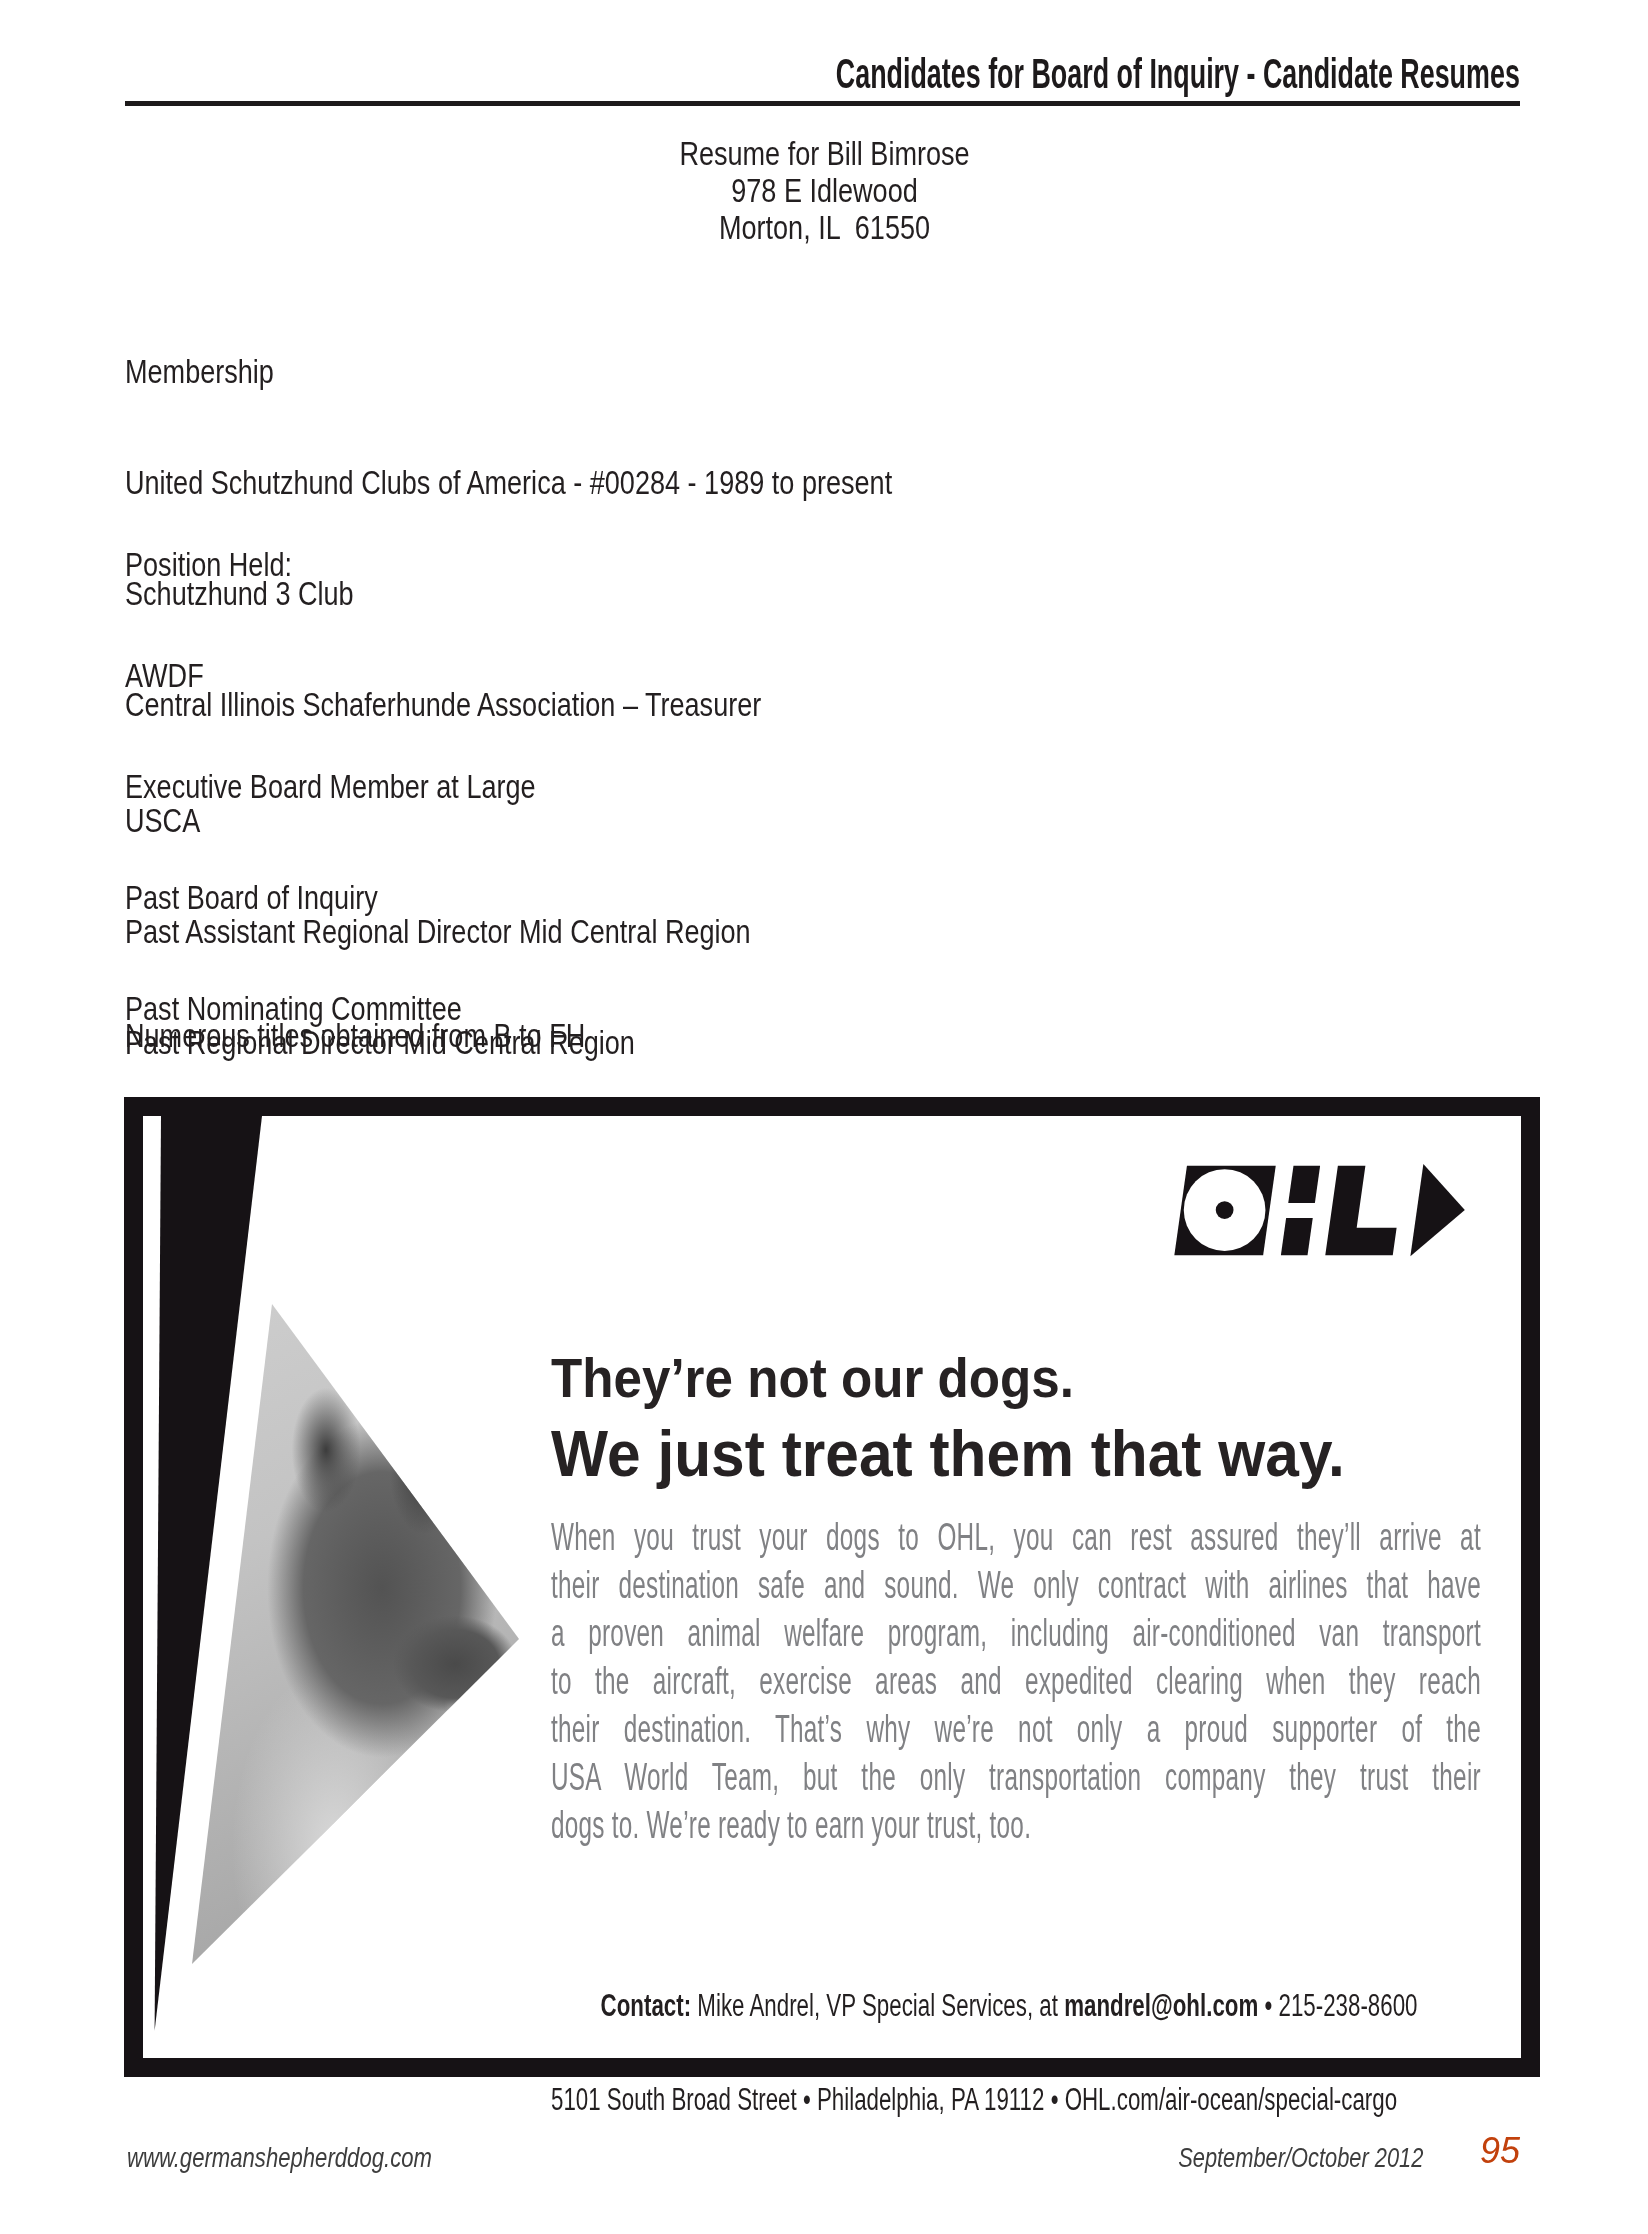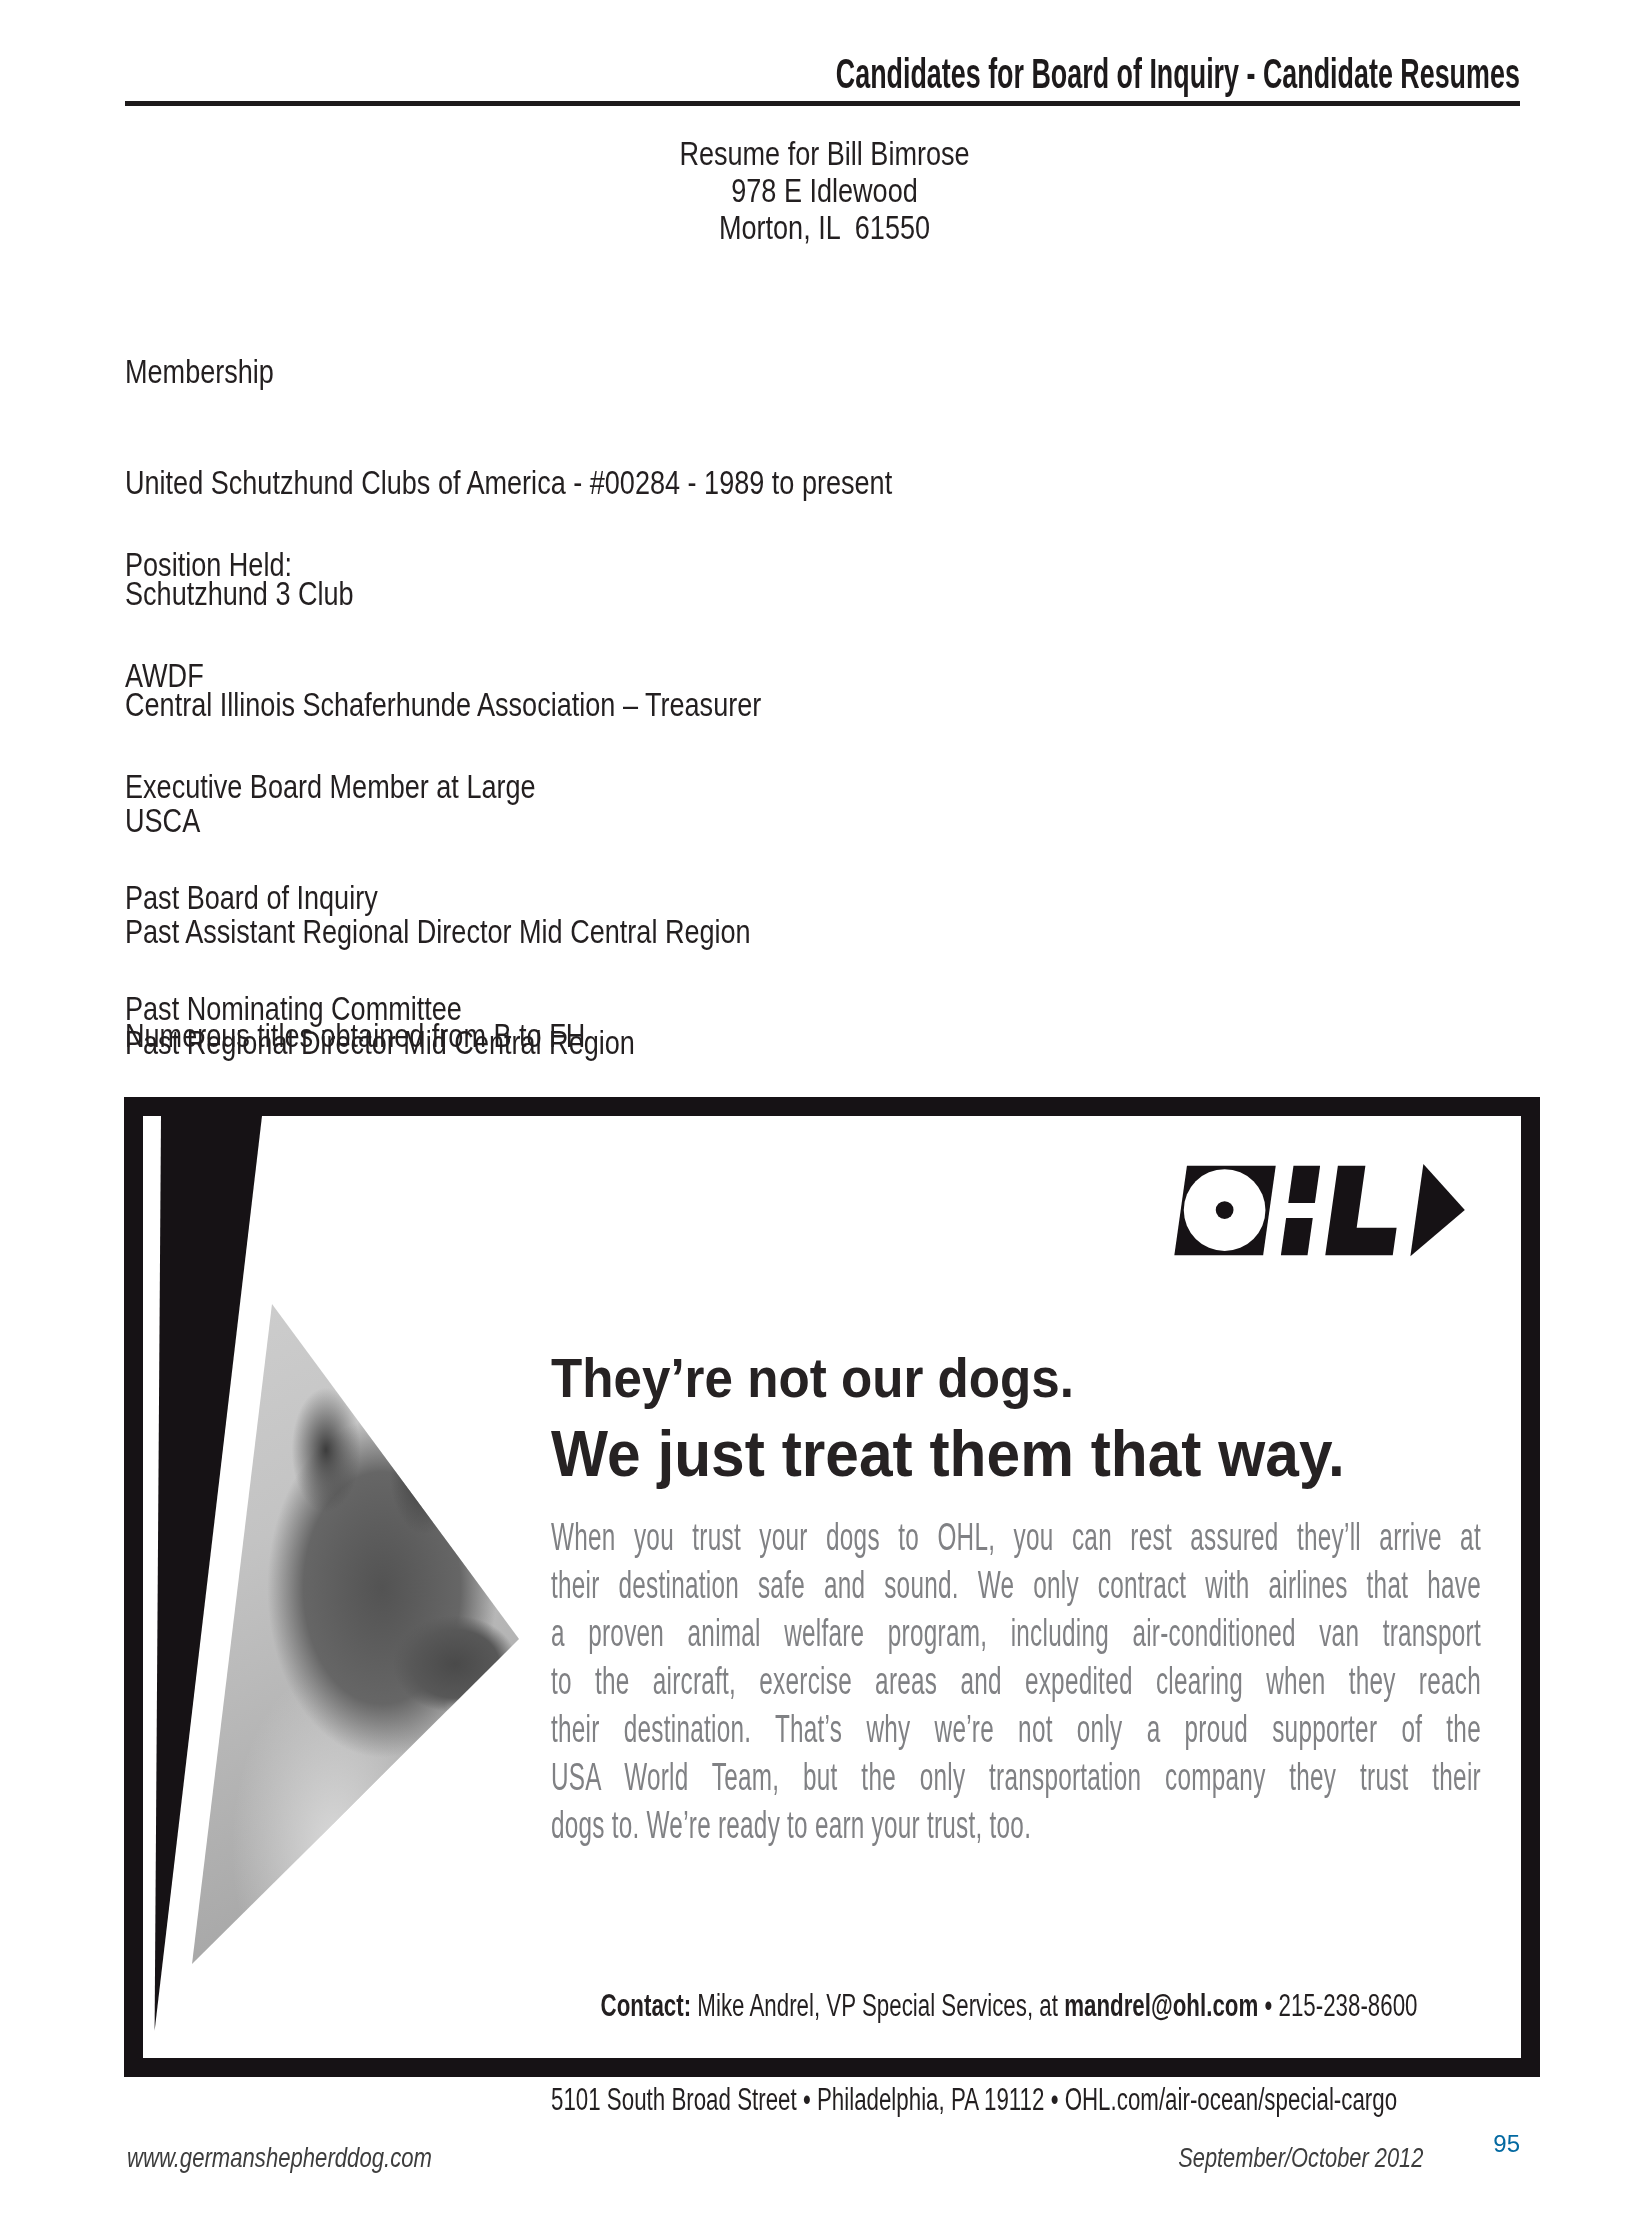--- a/index.html
+++ b/index.html
@@ -50,21 +50,21 @@
   .ad-contact{position:absolute;left:408px;top:819px;width:1296px;font-size:31px;line-height:47px;
               color:#231f20;transform:scaleX(0.72);transform-origin:0 0;}
   .ad-contact .cline{display:block;white-space:pre-wrap;}
   .bold{font-weight:700;}
 
   
   .footer-site{left:127px;top:2142px;font-size:28px;font-style:italic;color:#3d3d3d;
                transform:scaleX(0.79);transform-origin:0 0;white-space:nowrap;}
   .footer-issue{right:226px;top:2142px;font-size:28px;font-style:italic;color:#3d3d3d;
                 transform:scaleX(0.78);transform-origin:100% 0;white-space:nowrap;}
-  .footer-page{right:129px;top:2130px;font-size:24px;color:#0369a1;white-space:nowrap;}
+  .footer-page{right:129px;top:2130px;font-size:36px;color:#c2410c;white-space:nowrap;font-style:italic;}
 </style>
 </head>
 <body>
 
 <div class="page">
 
   <div class="abs header-title">Candidates for Board of Inquiry - Candidate Resumes</div>
   <div class="abs header-rule"></div>
 
   <div class="abs resume-heading">

